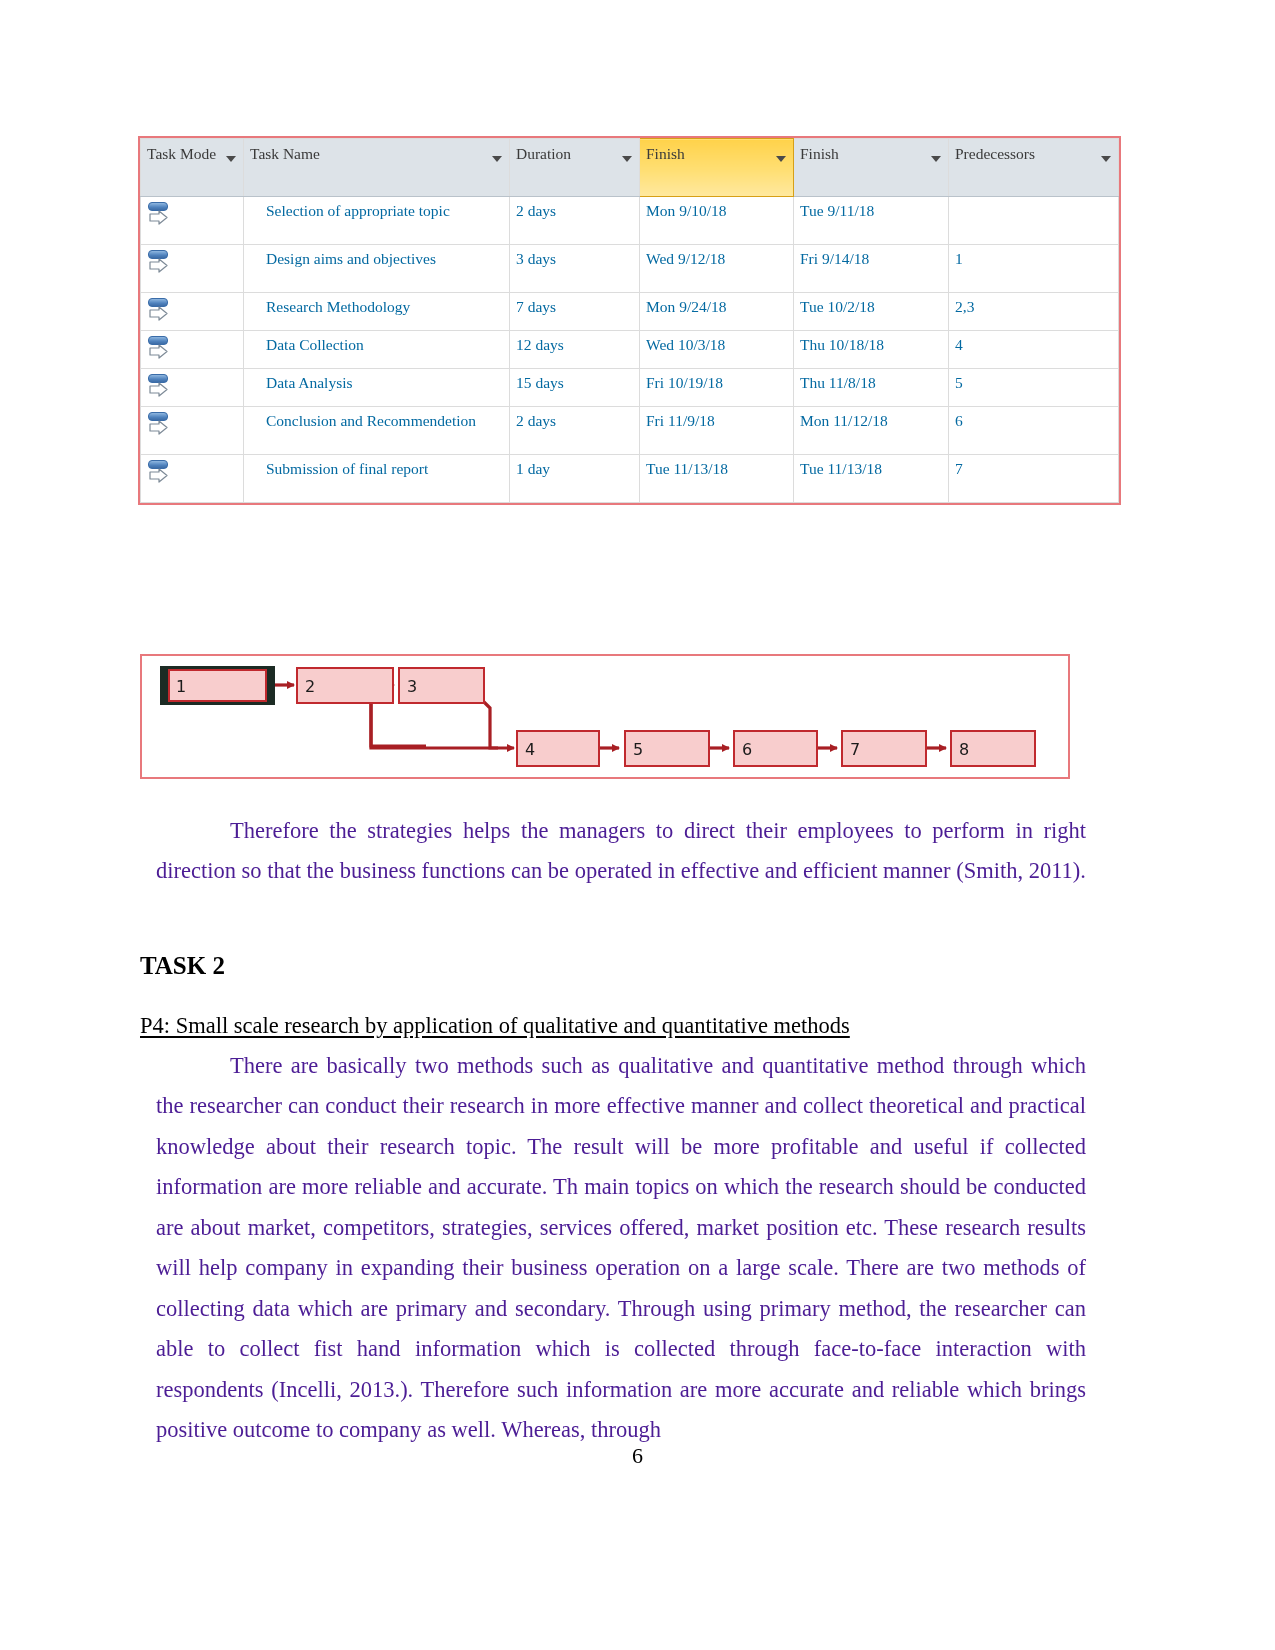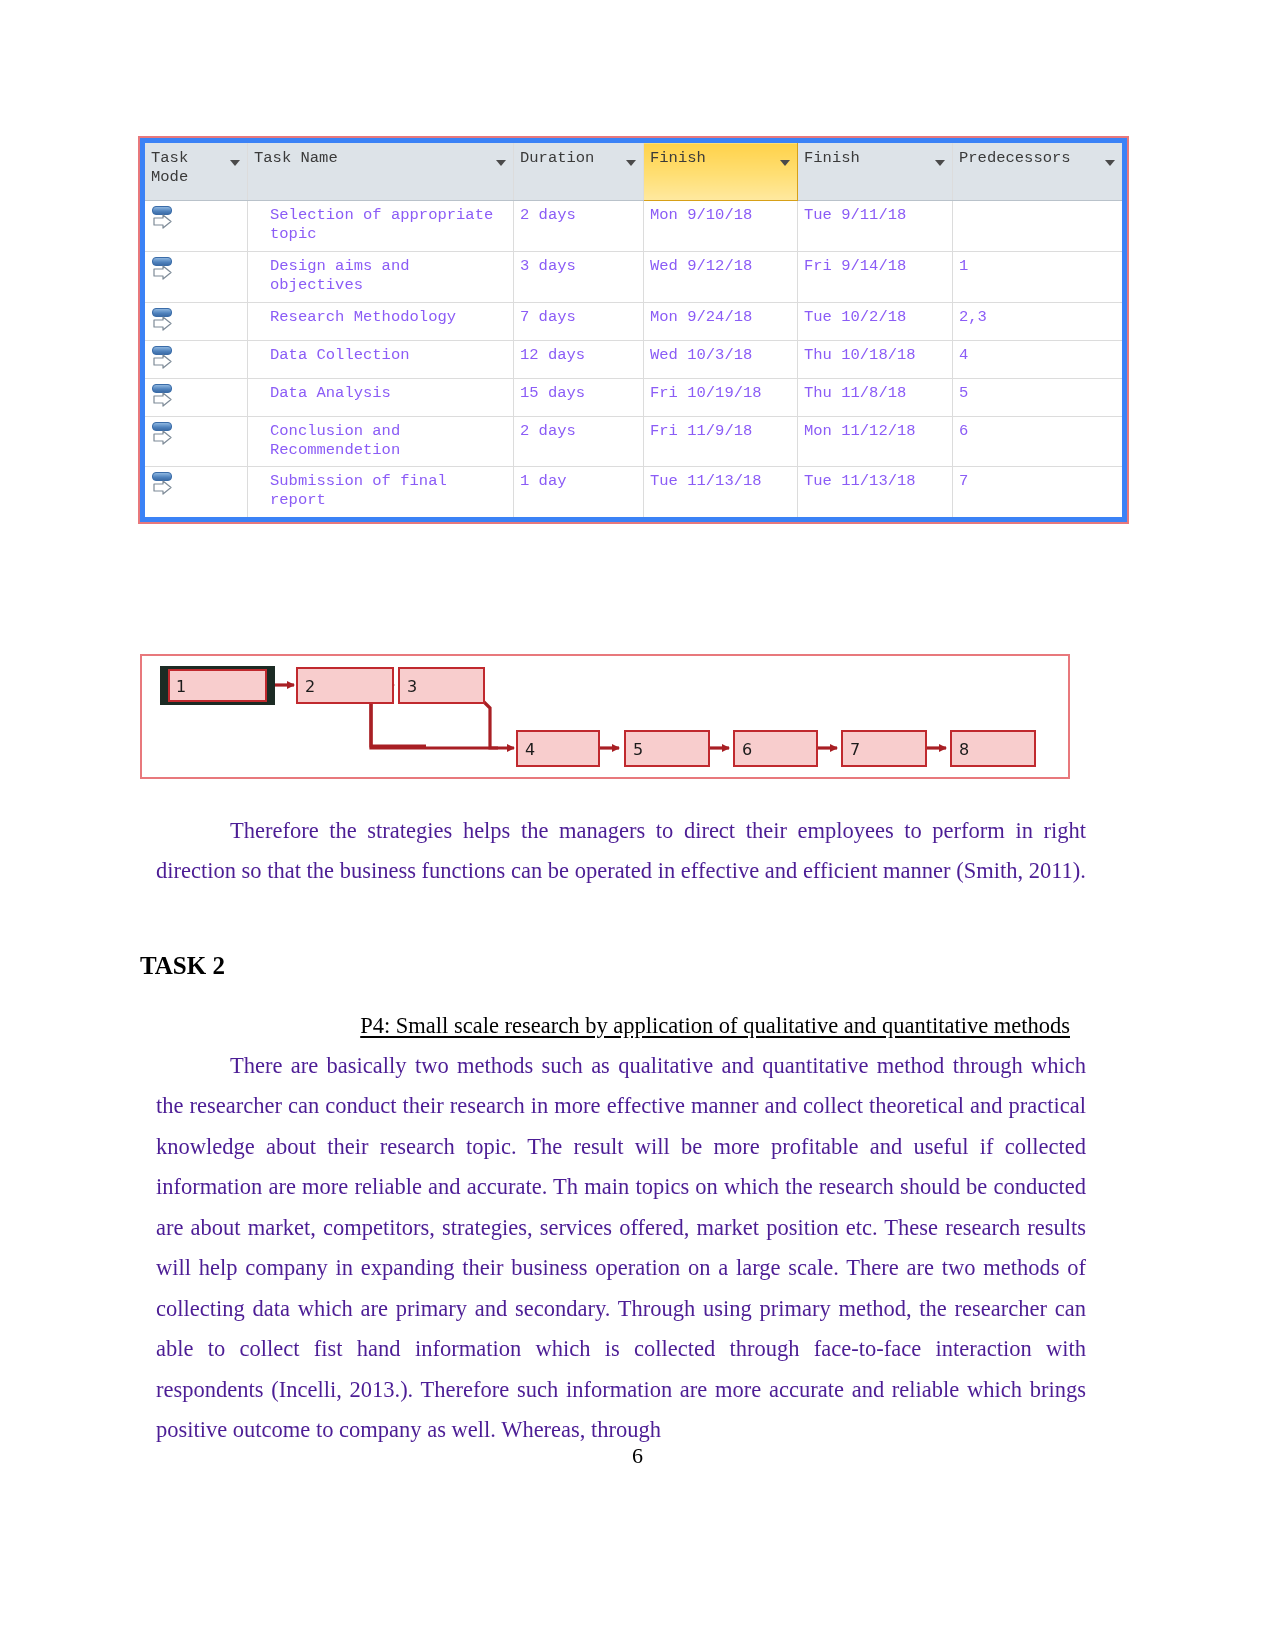--- a/index.html
+++ b/index.html
@@ -28,32 +28,32 @@
     position: absolute;
     left: 140px;
     top: 138px;
     width: 900px;
   }
 
   .proj-table {
     border-collapse: collapse;
     width: 900px;
     table-layout: fixed;
-    font-family: Liberation Mono, monospace;
+    font-family: Liberation Serif, serif;
     background: #fff;
-    border: 5px solid #3b82f6;
+    border: 1px solid #3b82f6;
     outline: 2px solid #e8787c;
     outline-offset: 0px;
   }
   .proj-table th, .proj-table td {
     border: 1px solid #dcdcdc;
     vertical-align: top;
     padding: 5px 6px 7px 6px;
     font-size: 15.5px;
-    color: #8b5cf6;
+    color: #0369a1;
     line-height: 1.22;
     background: #fff;
   }
   .proj-table thead th {
     background: #dde3e8;
     font-weight: normal;
     color: #3a3a3a;
     height: 44px;
     padding-top: 6px;
     position: relative;
@@ -139,21 +139,20 @@
     margin-top: 24px;
   }
   .heading-p4 {
     position: absolute;
     left: 140px;
     width: 930px;
     font-size: 22.5px;
     line-height: 34px;
     text-decoration: underline;
     text-underline-offset: 3px;
-    text-align: right;
   }
 
   .page-num {
     position: absolute;
     left: 0;
     top: 1443px;
     width: 1275px;
     text-align: center;
     font-size: 22px;
   }

